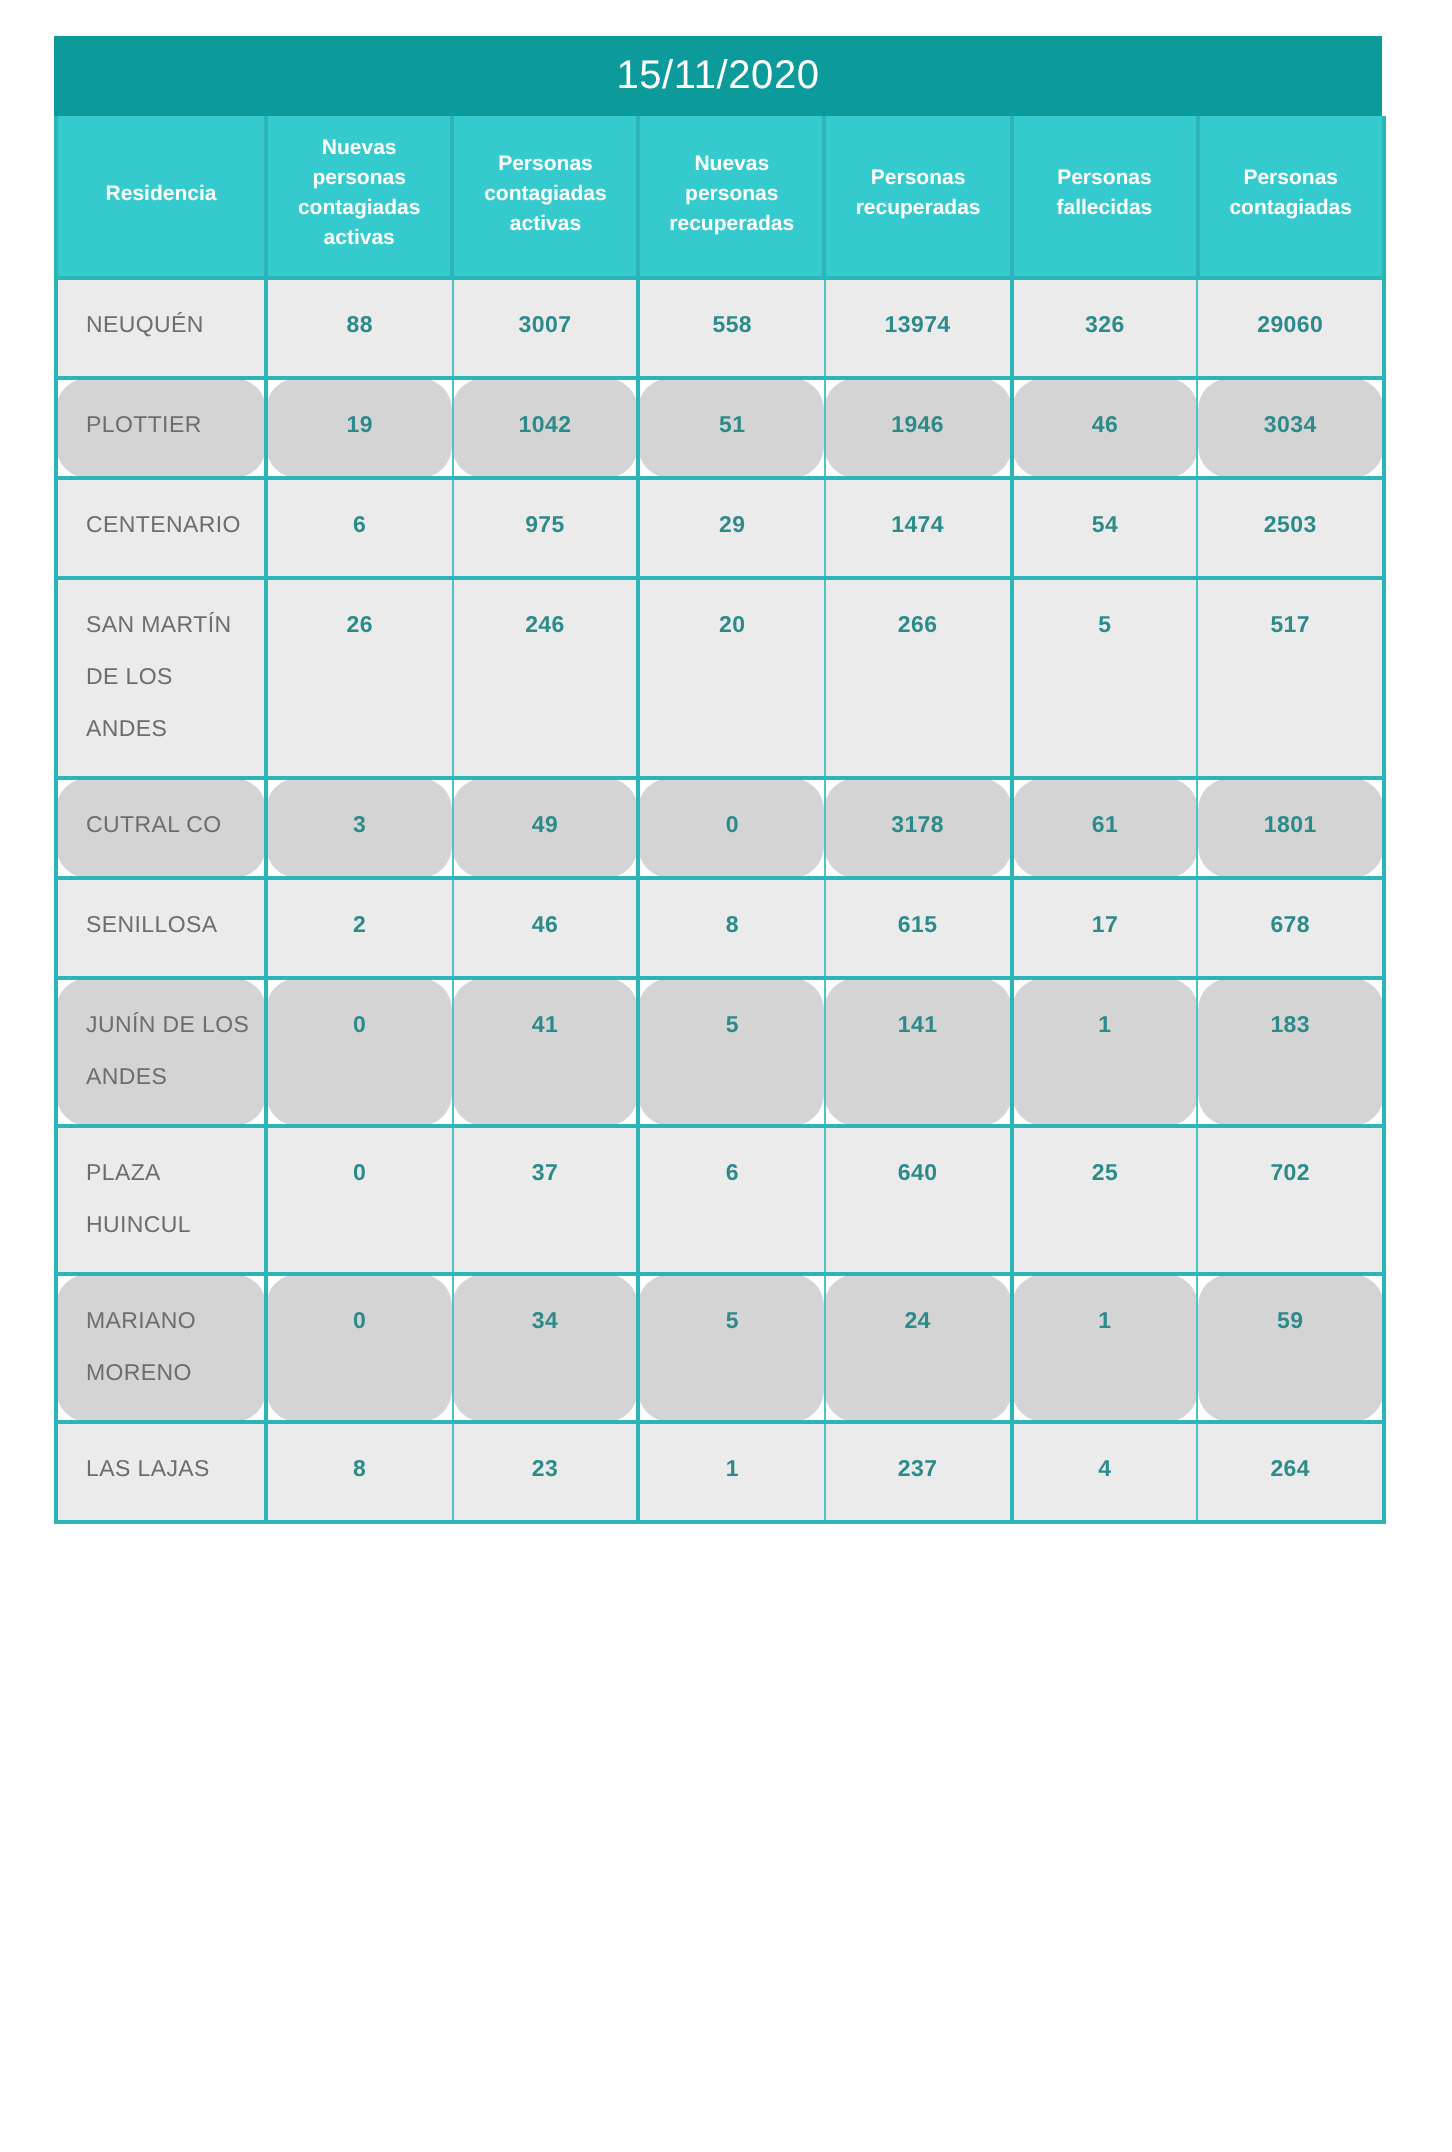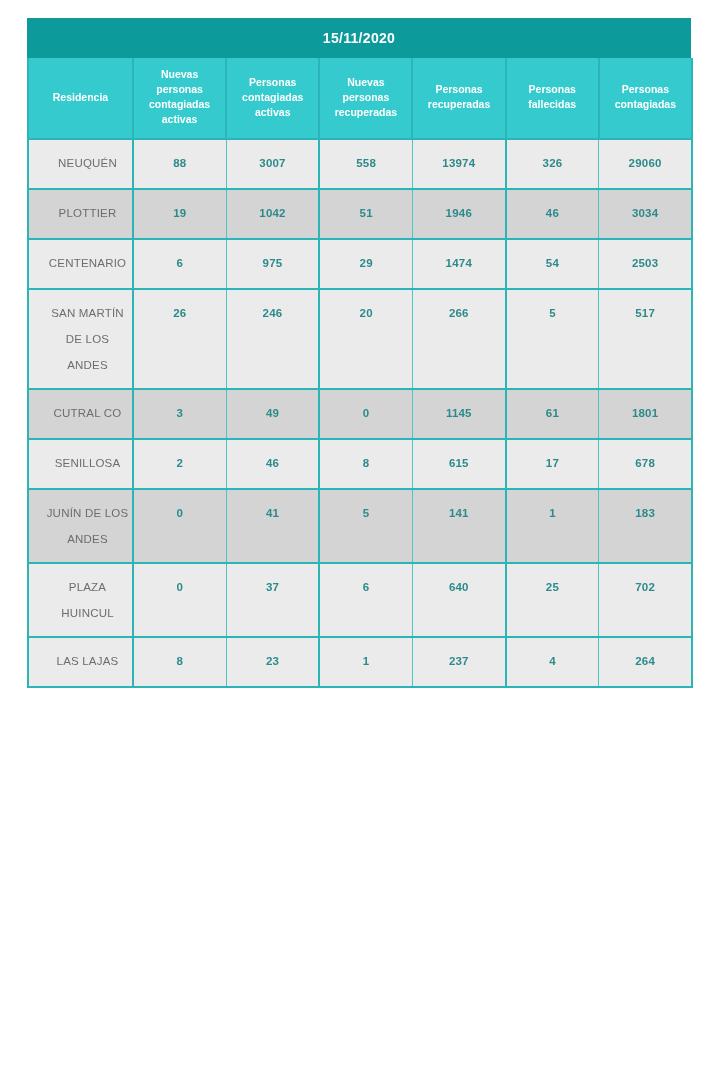--- a/index.html
+++ b/index.html
@@ -28,22 +28,22 @@
     width: 664px;
   }
 
   
   .title-bar {
     background: #0d9a9a;
     color: #ffffff;
     height: 40px;
     line-height: 40px;
     text-align: center;
-    font-size: 14px;
-    font-weight: bold;
+    font-size: 20px;
+    font-weight: normal;
     letter-spacing: .3px;
   }
 
   
   table.data-table {
     border-collapse: collapse;
     table-layout: fixed;
     width: 664px;
     border-left: 2px solid #2bb5b8;
     border-right: 2px solid #2bb5b8;
@@ -67,41 +67,41 @@
     height: 78px;
     box-sizing: border-box;
   }
   thead th:last-child { border-right: none; }
 
   thead th .hdr-lines { display: block; }
   thead th .hdr-lines span { display: block; }
 
   
   tbody tr.row-light td { background: #ebebeb; }
-  tbody tr.row-dark  td { background: #d4d4d4; }
+  tbody tr.row-dark  td { background: #d4d4d4; border-radius: 16px; }
 
   tbody td {
     border-top: 2px solid #2bb5b8;
     border-right: 1px solid #4cc5c8;
     padding: 0;
     vertical-align: top;
     height: 48px;
   }
   tbody td.sep-strong { border-right: 2px solid #2bb5b8; }
   tbody td:last-child { border-right: none; }
 
   .cell-res {
     color: #6d6d6d;
     font-size: 11.5px;
     line-height: 26px;
     text-align: left;
     padding: 10px 0 10px 14px;
     letter-spacing: .2px;
   }
-  .cell-res span { display: block; white-space: nowrap; text-align: center; }
+  .cell-res span { display: block; white-space: nowrap; }
 
   .cell-num {
     color: #2d8a8a;
     font-size: 11.5px;
     font-weight: bold;
     text-align: center;
     padding: 17px 4px 10px 4px;
     letter-spacing: .2px;
   }
 </style>
@@ -284,21 +284,21 @@
             <td>
               <div class="cell-num">3</div>
             </td>
             <td class="sep-strong">
               <div class="cell-num">49</div>
             </td>
             <td>
               <div class="cell-num">0</div>
             </td>
             <td class="sep-strong">
-              <div class="cell-num">1145</div>
+              <div class="cell-num">3178</div>
             </td>
             <td>
               <div class="cell-num">61</div>
             </td>
             <td>
               <div class="cell-num">1801</div>
             </td>
           </tr>
           <tr class="row-light">
             <td class="sep-strong">
@@ -370,20 +370,46 @@
             <td class="sep-strong">
               <div class="cell-num">640</div>
             </td>
             <td>
               <div class="cell-num">25</div>
             </td>
             <td>
               <div class="cell-num">702</div>
             </td>
           </tr>
+          <tr class="row-dark">
+            <td class="sep-strong">
+              <div class="cell-res">
+                <span>MARIANO</span>
+                <span>MORENO</span>
+              </div>
+            </td>
+            <td>
+              <div class="cell-num">0</div>
+            </td>
+            <td class="sep-strong">
+              <div class="cell-num">34</div>
+            </td>
+            <td>
+              <div class="cell-num">5</div>
+            </td>
+            <td class="sep-strong">
+              <div class="cell-num">24</div>
+            </td>
+            <td>
+              <div class="cell-num">1</div>
+            </td>
+            <td>
+              <div class="cell-num">59</div>
+            </td>
+          </tr>
           <tr class="row-light">
             <td class="sep-strong">
               <div class="cell-res">
                 <span>LAS LAJAS</span>
               </div>
             </td>
             <td>
               <div class="cell-num">8</div>
             </td>
             <td class="sep-strong">

